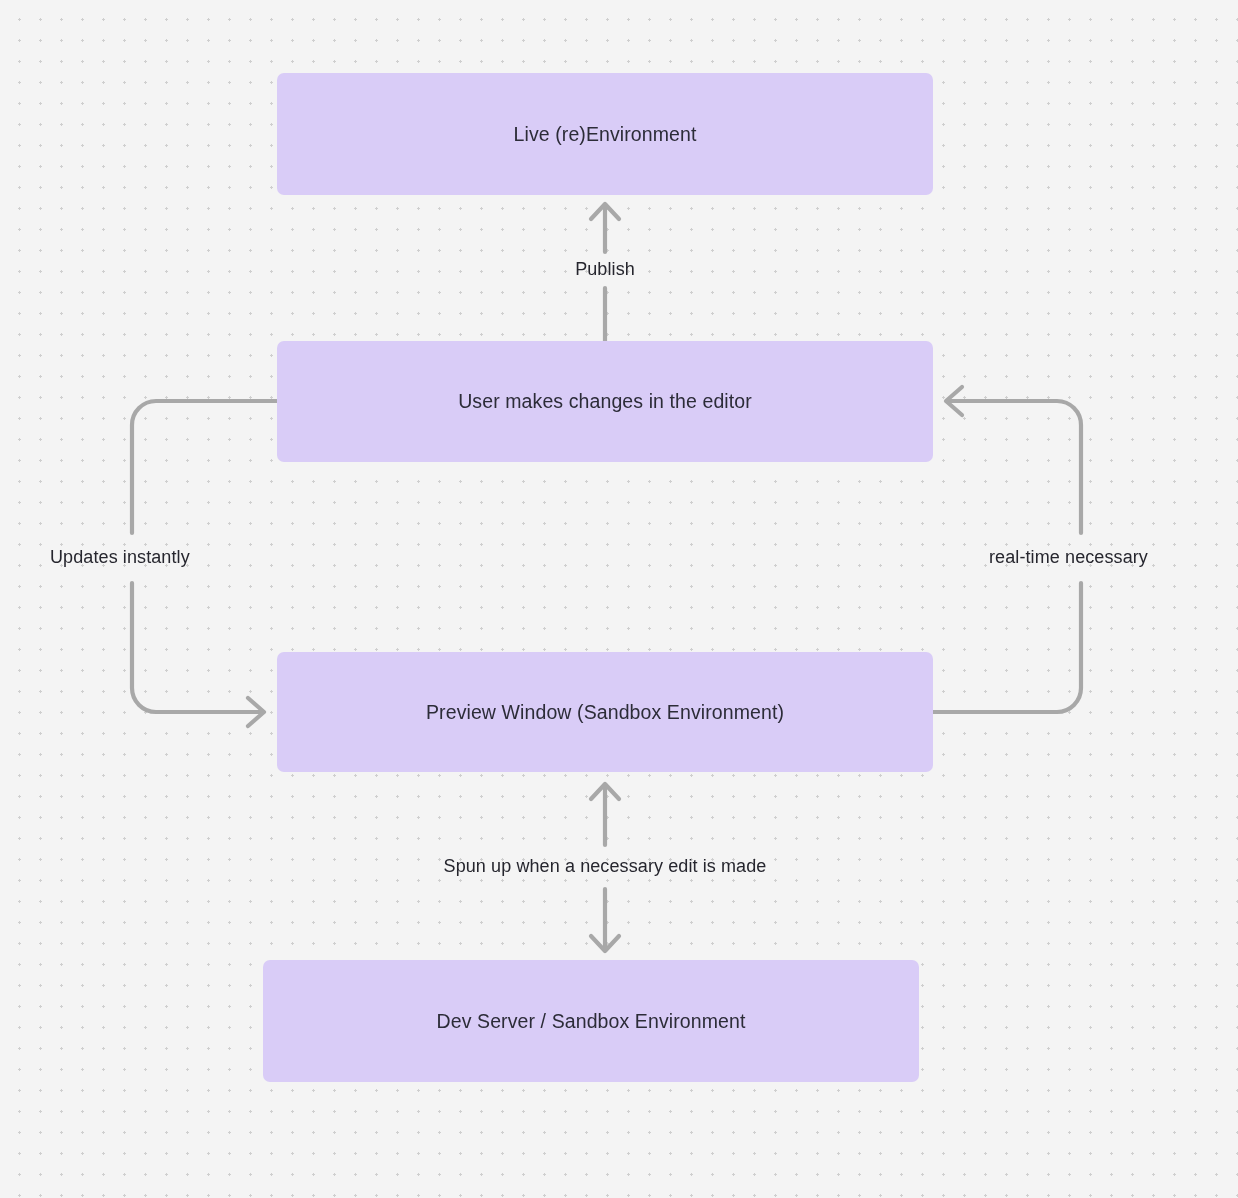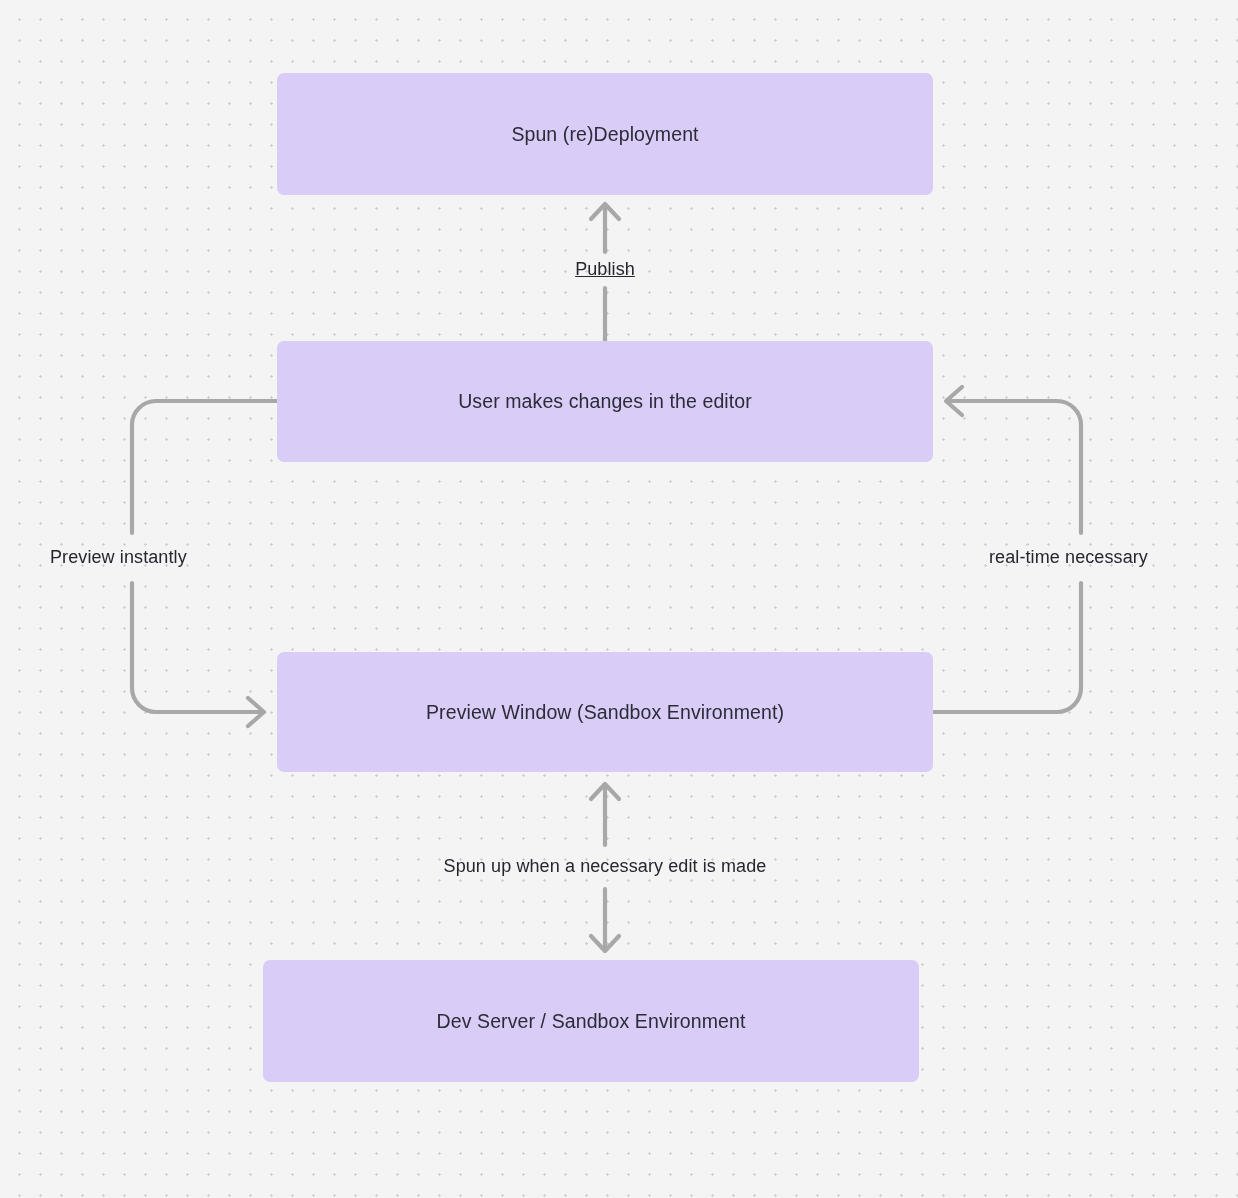--- a/index.html
+++ b/index.html
@@ -78,36 +78,36 @@
       <g>
         <path d="M 605 845 L 605 785"></path>
         <path d="M 591 799 L 605 784 L 619 799"></path>
         <path d="M 605 889 L 605 950"></path>
         <path d="M 591 936 L 605 951 L 619 936"></path>
       </g>
     </g>
   </svg>
 
   <div class="node" style="left:277px; top:73px; width:656px; height:122px;">
-    <span class="node-label">Spun (re)Deployment</span>
+    <span class="node-label">Live (re)Environment</span>
   </div>
 
   <div class="node" style="left:277px; top:652px; width:656px; height:120px;">
     <span class="node-label">Preview Window (Sandbox Environment)</span>
   </div>
 
   <div class="node" style="left:277px; top:341px; width:656px; height:121px;">
     <span class="node-label">User makes changes in the editor</span>
   </div>
 
   <div class="node" style="left:263px; top:960px; width:656px; height:122px;">
     <span class="node-label">Dev Server / Sandbox Environment</span>
   </div>
 
-  <div class="edge-label el-center" style="left:605px; top:259px;text-decoration:underline;">Publish</div>
+  <div class="edge-label el-center" style="left:605px; top:259px;">Publish</div>
 
-  <div class="edge-label" style="left:50px; top:547px;">Preview instantly</div>
+  <div class="edge-label" style="left:50px; top:547px;">Updates instantly</div>
 
   <div class="edge-label" style="left:989px; top:547px;">real-time necessary</div>
 
   <div class="edge-label el-center" style="left:605px; top:856px;">Spun up when a necessary edit is made</div>
 
 </div>
 
 </body></html>

